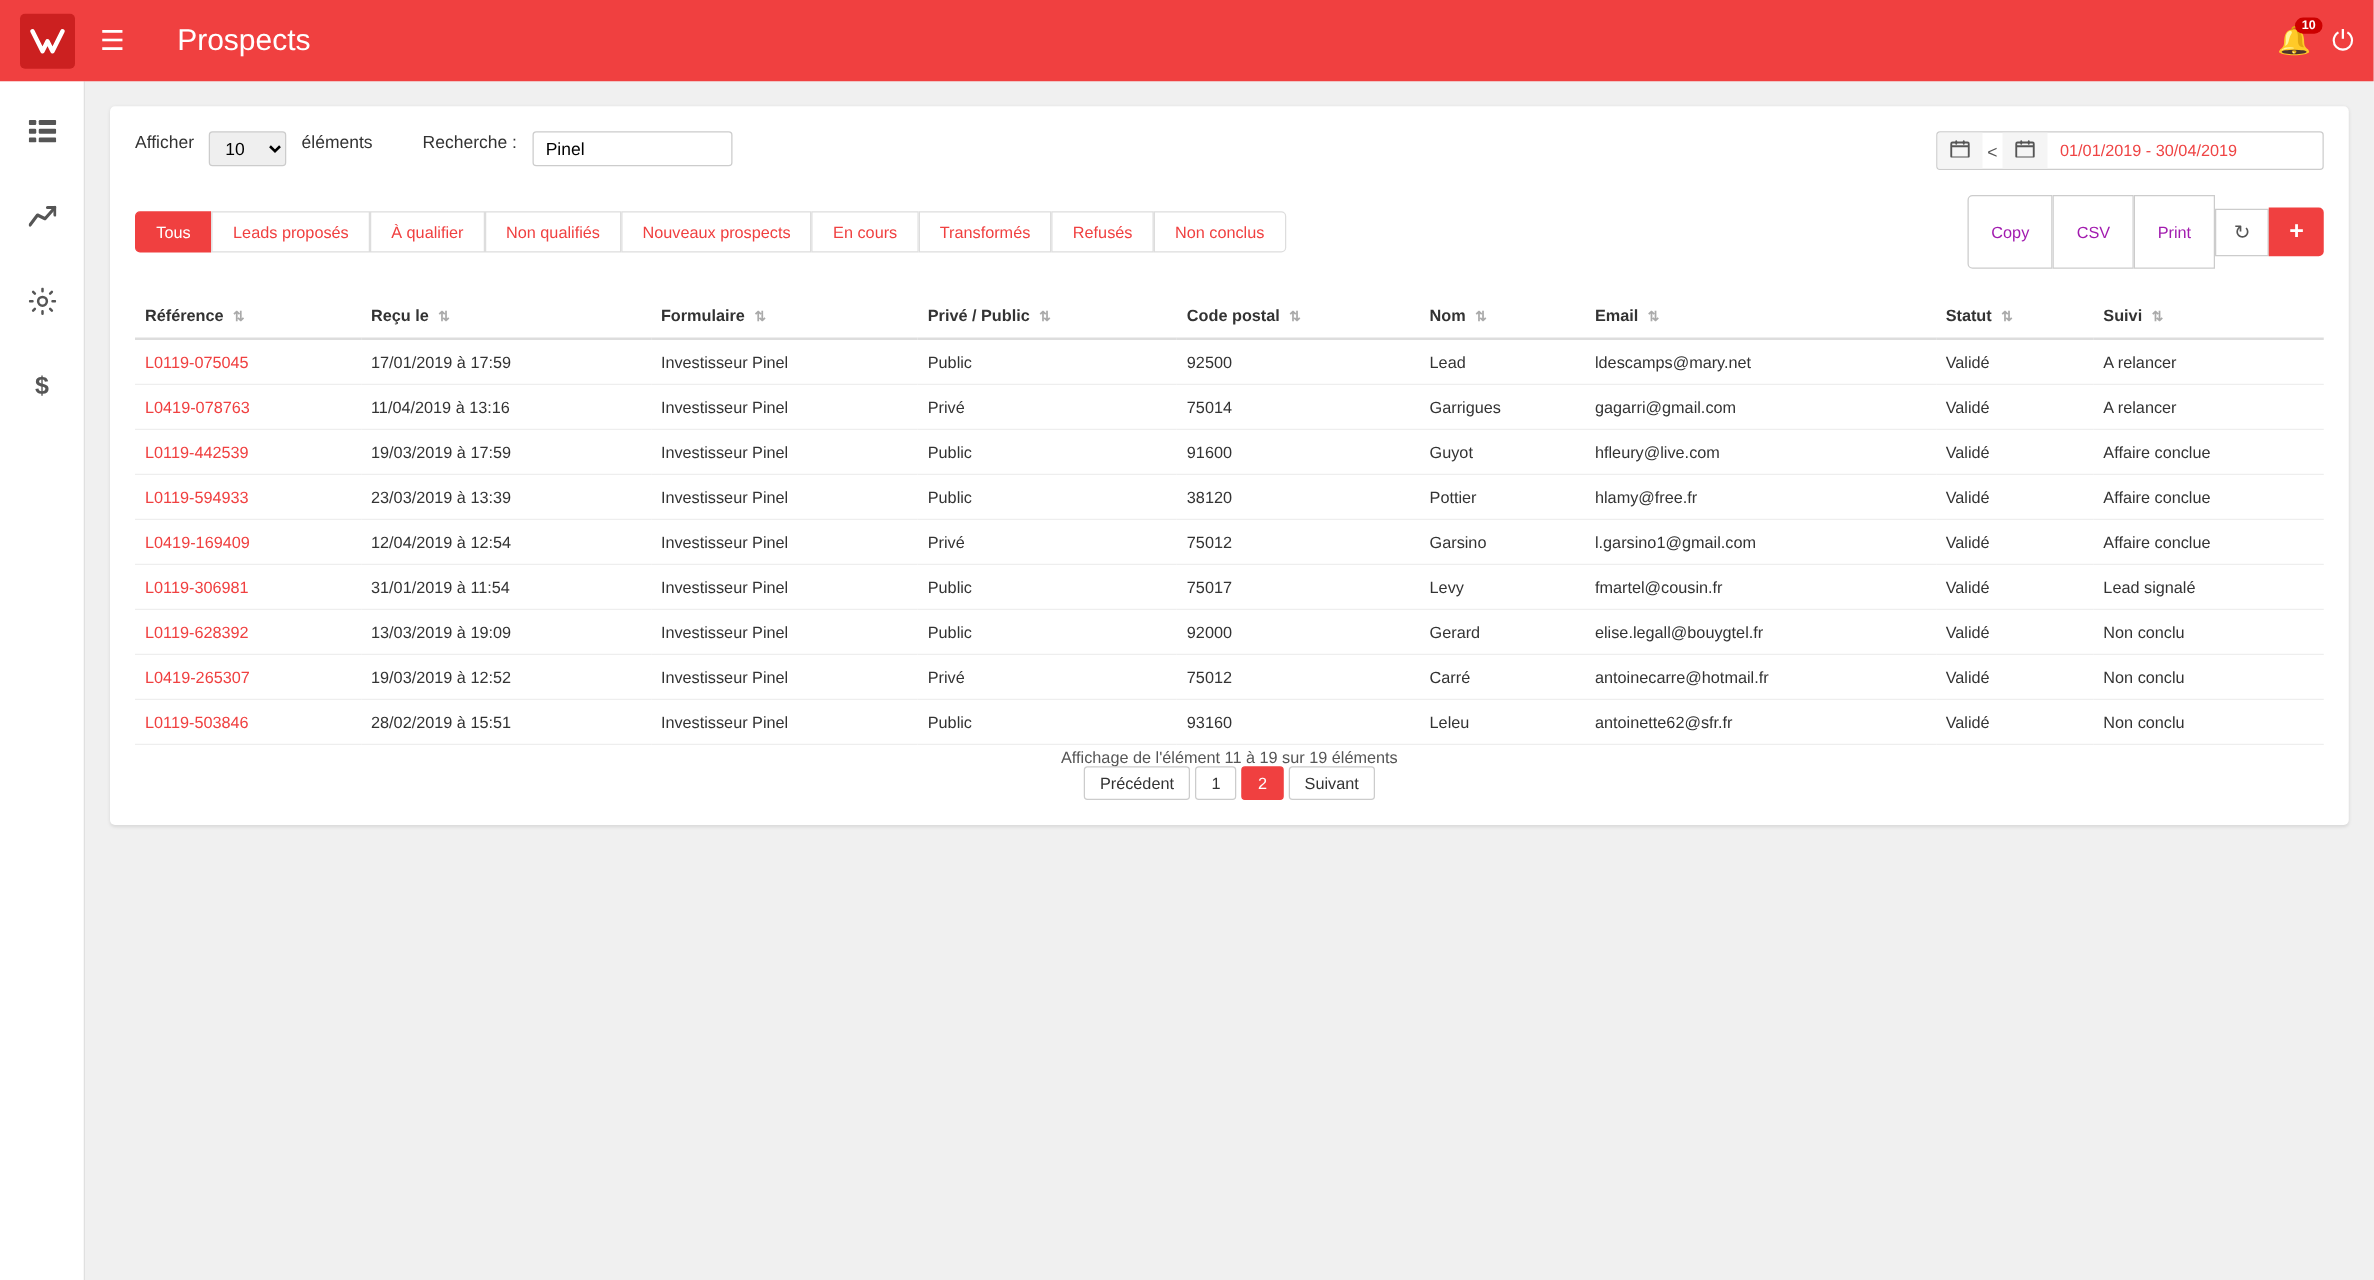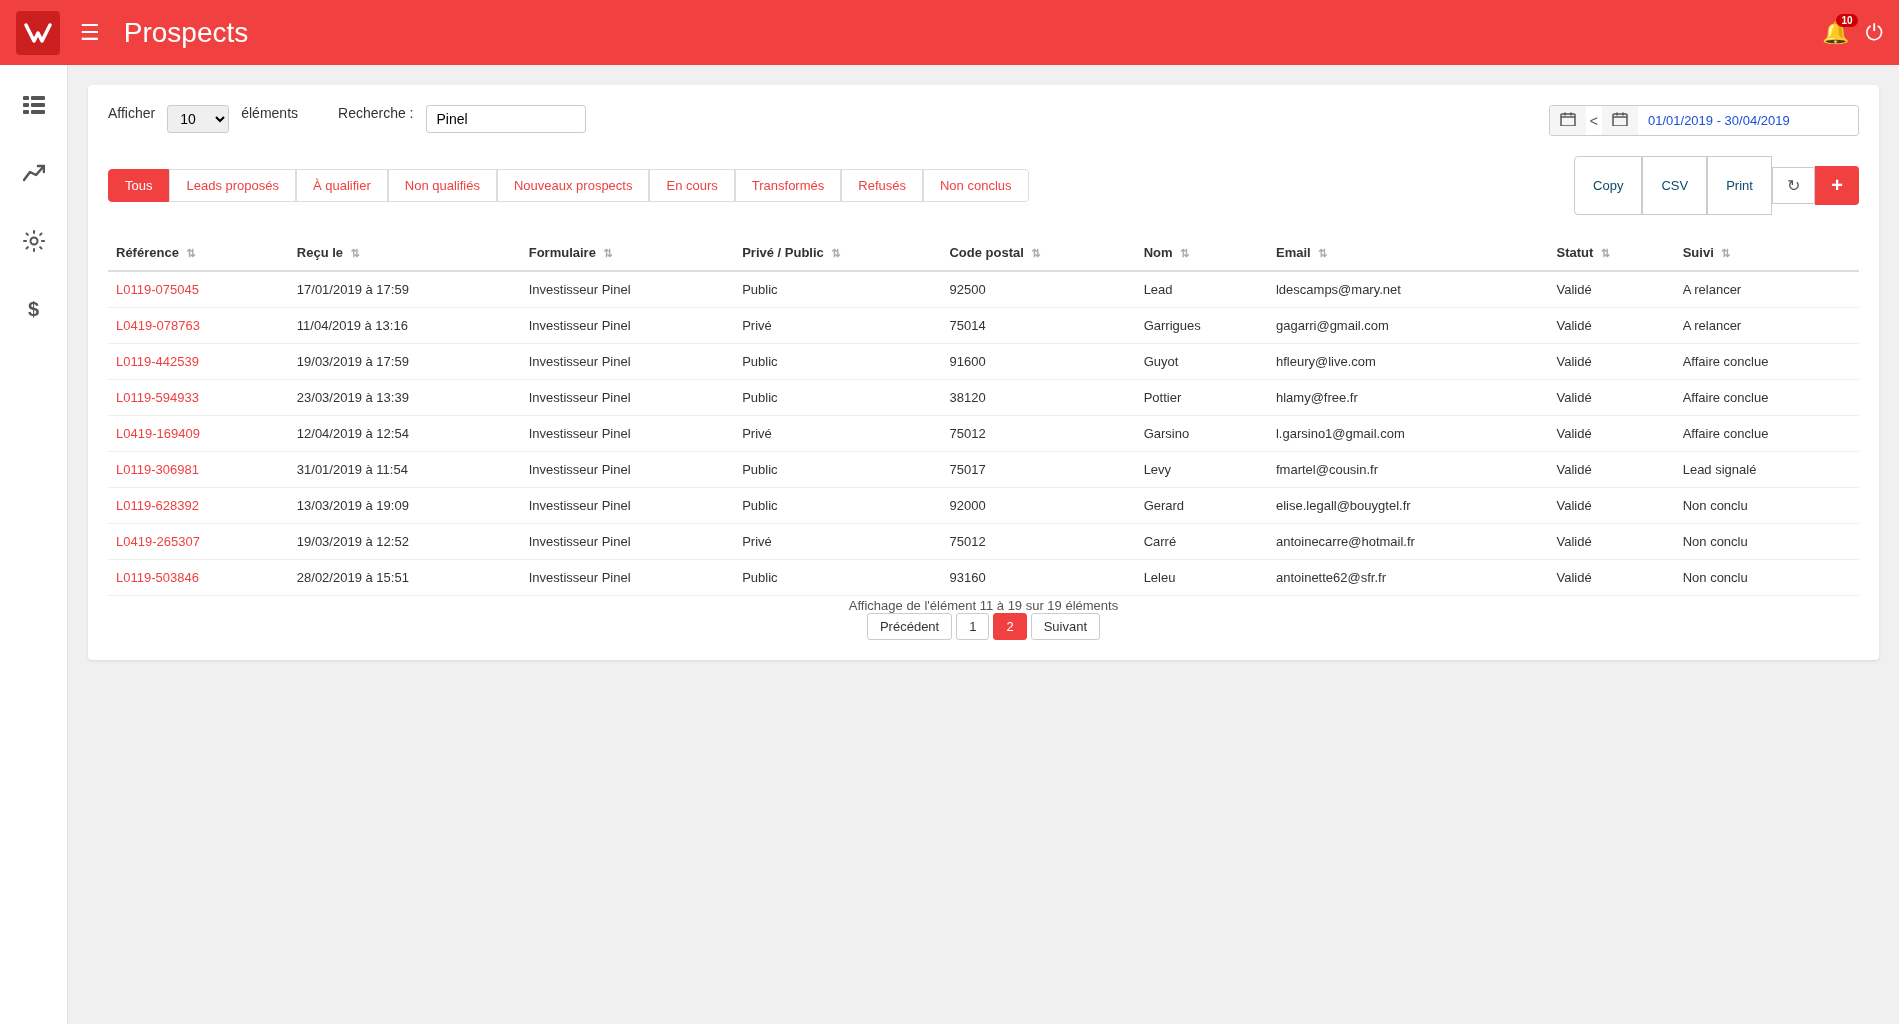--- a/index.html
+++ b/index.html
@@ -16,21 +16,21 @@
       position: relative;
     }
     .logo-icon {
       width: 44px; height: 44px;
       background: #cc2020;
       border-radius: 4px;
       display: flex; align-items: center; justify-content: center;
       color: white; font-weight: bold; font-size: 22px;
     }
     .hamburger-icon { color: white; font-size: 22px; cursor: pointer; margin-left: 4px; }
-    .page-title { color: white; font-size: 28px; font-weight: 400; margin-left: 8px; }
+    .page-title { color: white; font-size: 24px; font-weight: 400; margin-left: 26px; }
     .header-right {
       margin-left: auto;
       display: flex; align-items: center; gap: 16px;
     }
     .bell-btn {
       position: relative; background: none; border: none; cursor: pointer;
       color: white; font-size: 22px;
     }
     .bell-badge {
       position: absolute; top: -6px; right: -8px;
@@ -112,21 +112,21 @@
       border: none;
       padding: 6px 10px;
       cursor: pointer;
       font-size: 14px;
       color: #555;
     }
     .date-separator { padding: 0 4px; color: #555; font-size: 14px; }
     .date-display {
       padding: 6px 10px;
       font-size: 13px;
-      color: #1d4ed8;
+      color: #ef4444;
       min-width: 220px;
     }
 
     
     .filter-row {
       display: flex;
       align-items: center;
       gap: 0;
       margin-bottom: 20px;
     }
@@ -149,21 +149,21 @@
     .action-btns {
       margin-left: auto;
       display: flex; align-items: center; gap: 0;
     }
     .action-btn {
       padding: 21px 18px;
       border: 1px solid #ccc;
       background: white;
       cursor: pointer;
       font-size: 13px;
-      color: #0c4a6e;
+      color: #a21caf;
       text-align: center;
     }
     .action-btn:first-child { border-radius: 4px 0 0 4px; }
     .refresh-btn {
       padding: 8px 14px;
       border: 1px solid #ccc;
       background: white;
       cursor: pointer;
       font-size: 16px;
       color: #555;

